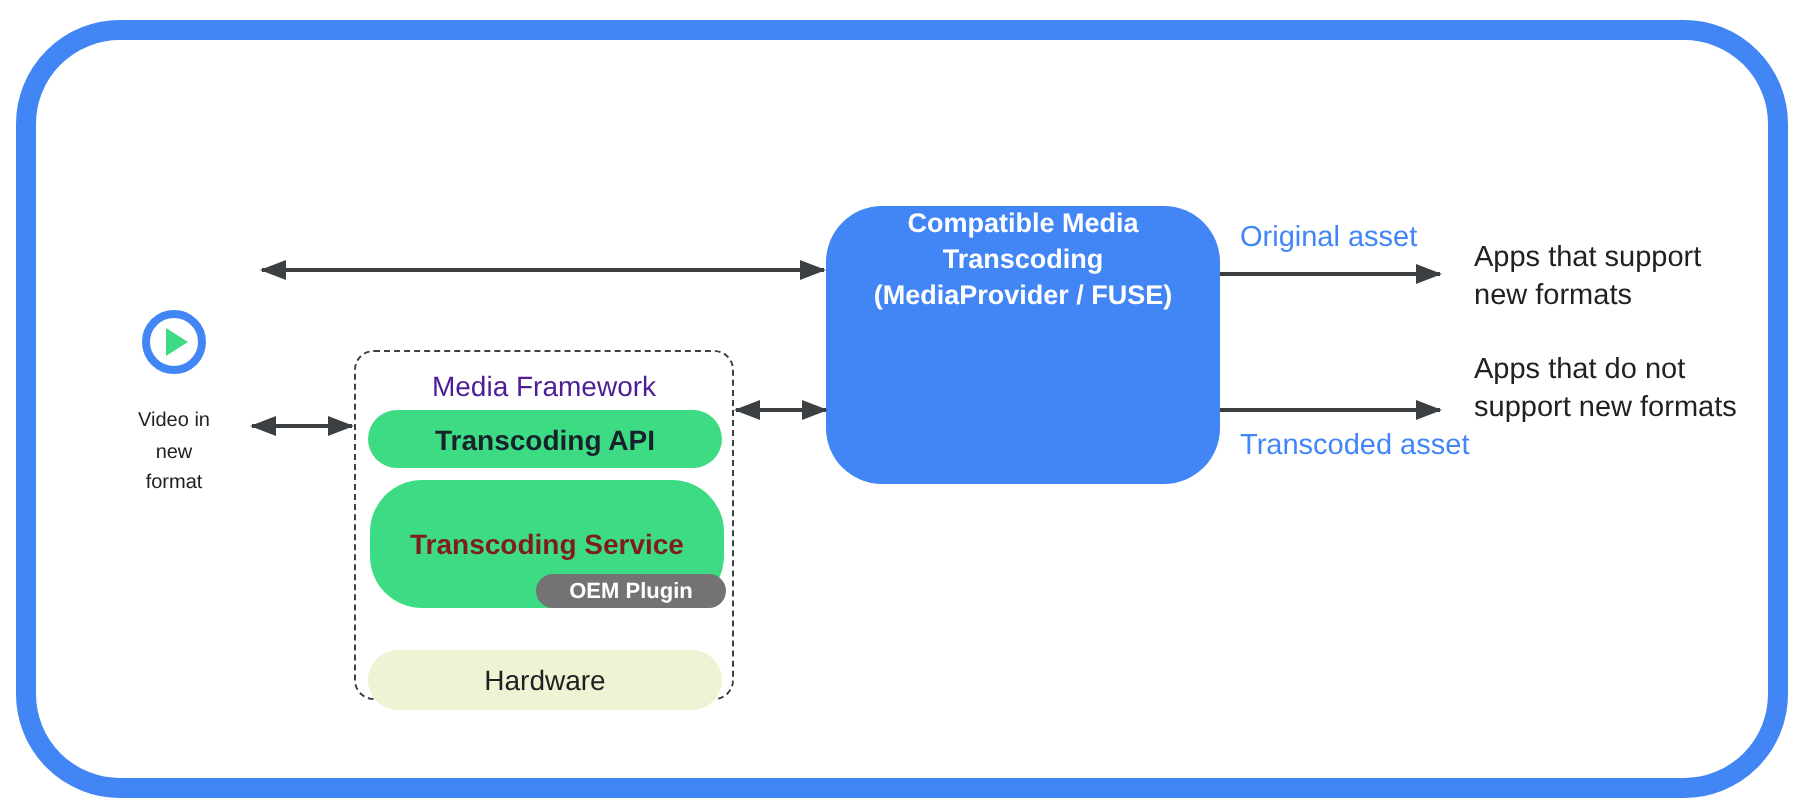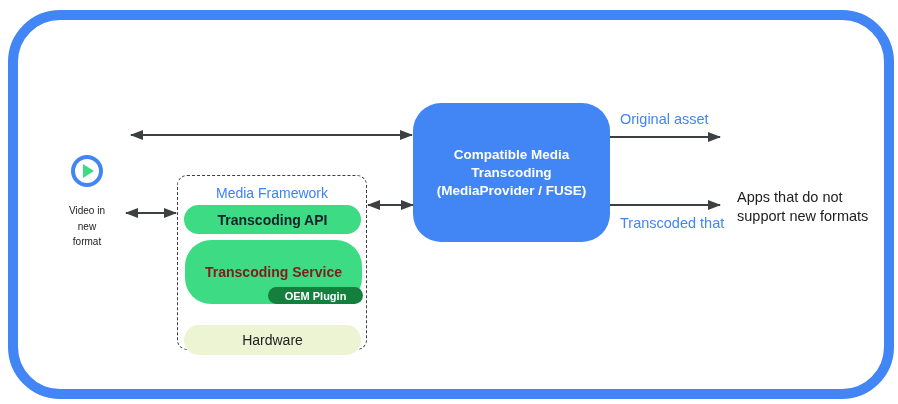--- a/index.html
+++ b/index.html
@@ -60,21 +60,21 @@
     width:190px; height:175px;
     border:1.5px dashed #3c4043;
     border-radius:10px;
     background:#ffffff;
   }
   .framework-title {
     position:absolute;
     left:0; top:9px; width:100%;
     text-align:center;
     font-size:14px;
-    color:#3b82f6;
+    color:#4c1d95;
   }
   .layer {
     position:absolute;
     display:flex;
     align-items:center;
     justify-content:center;
     text-align:center;
   }
   .layer-api {
     left:6px; top:29px;
@@ -92,21 +92,21 @@
     background:#3DDC84;
     font-weight:bold;
     font-size:14px;
     color:#7f1d1d;
   }
   .oem-badge {
     position:absolute;
     left:90px; top:111px;
     width:95px; height:17px;
     border-radius:9px;
-    background:#15803d;
+    background:#737373;
     display:flex;
     align-items:center;
     justify-content:center;
     font-weight:bold;
     font-size:11px;
     color:#ffffff;
   }
   .layer-hardware {
     left:6px; top:149px;
     width:177px; height:30px;
@@ -117,21 +117,20 @@
   }
 
   
   .transcoder {
     position:absolute;
     left:413px; top:103px;
     width:197px; height:139px;
     border-radius:28px;
     background:#4285F4;
     display:flex;
-    align-items:center;
     justify-content:center;
     text-align:center;
   }
   .transcoder-label {
     font-weight:bold;
     font-size:13.5px;
     line-height:18px;
     color:#ffffff;
     white-space:pre-line;
   }
@@ -219,19 +218,21 @@
   <div class="arrow" style="left:610px; top:136px; width:110px;">
     <span class="head-r"></span>
   </div>
 
   <div class="arrow" style="left:610px; top:204px; width:110px;">
     <span class="head-r"></span>
   </div>
 
   <div class="flow-label" style="left:620px; top:111px;">Original asset</div>
 
-
-  <div class="dest-label" style="left:737px; top:188px;">Apps that do not
+  <div class="dest-label" style="left:737px; top:120px;">Apps that support
+new formats</div>
+
+  <div class="dest-label" style="left:737px; top:176px;">Apps that do not
 support new formats</div>
 
-  <div class="flow-label" style="left:620px; top:215px;">Transcoded that</div>
+  <div class="flow-label" style="left:620px; top:215px;">Transcoded asset</div>
 
 </div>
 
 </body></html>

